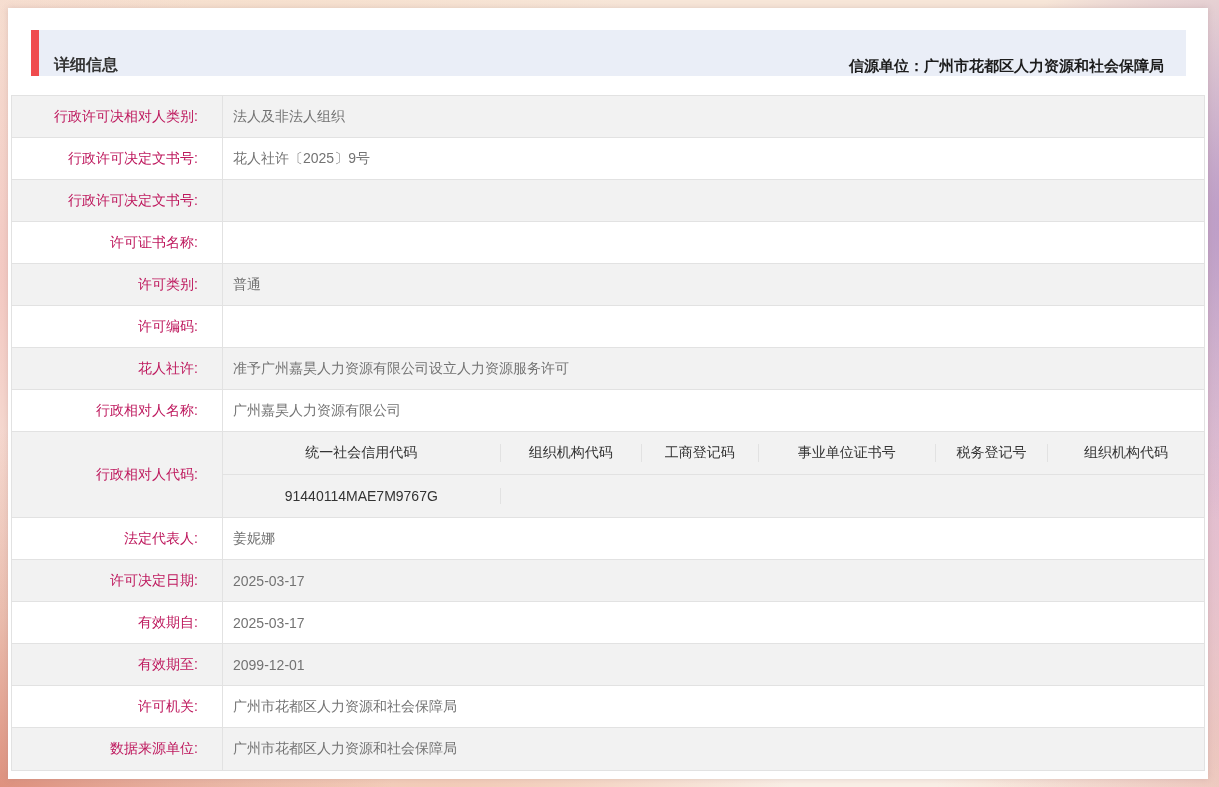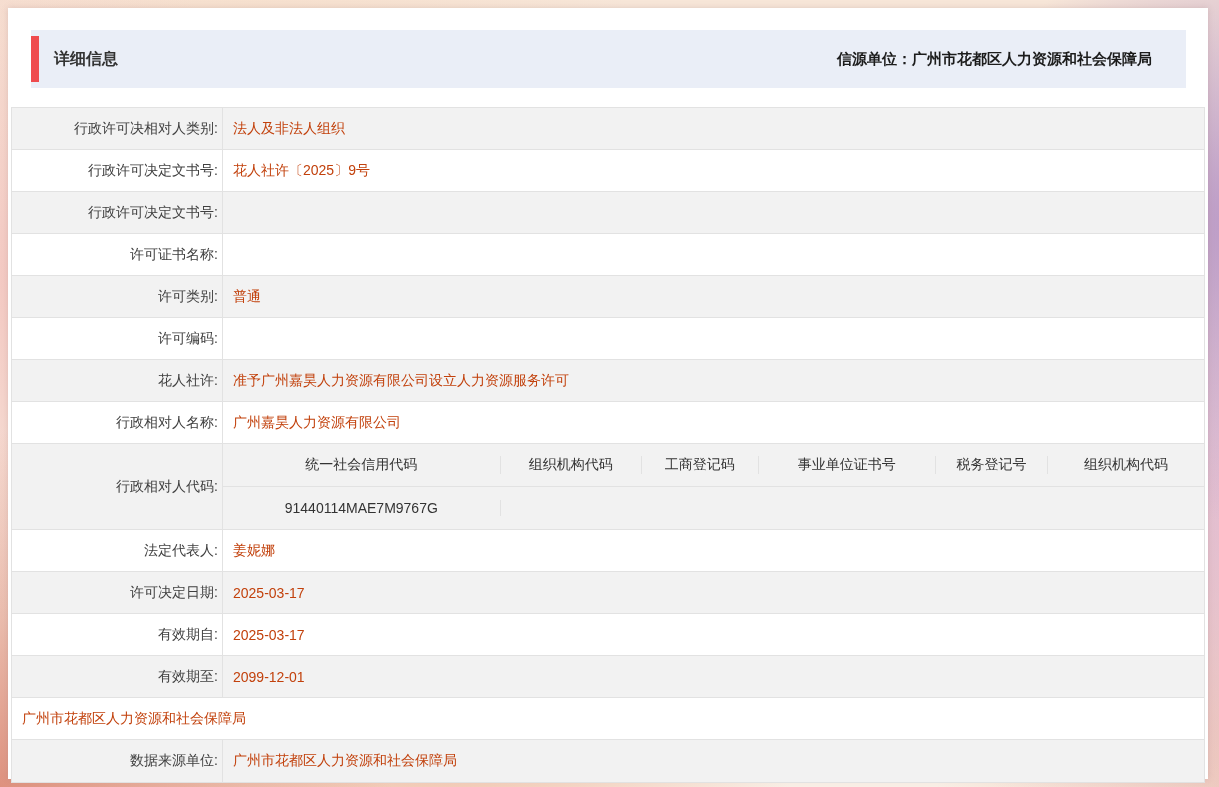--- a/index.html
+++ b/index.html
@@ -18,58 +18,58 @@
       radial-gradient(circle at 20% -10%, rgba(246,222,203,.9), rgba(246,222,203,0) 30%),
       linear-gradient(180deg,#f7e6d8,#f9efe6);
   }
   .card {
     position:absolute; left:8px; top:8px; width:1200px; height:771px;
     background:#ffffff;
     box-shadow:0 0 6px rgba(150,110,110,.25);
   }
   .header-bar {
     margin:22px 22px 0 23px;
-    height:58px;
+    height:46px;
     background:var(--header-bg,#eaeef7);
-    display:flex; align-items:center;
+    display:flex; align-items:flex-end;
   }
   .accent-bar {
     width:8px; height:46px; background:var(--accent-red,#ef4b4e); flex:0 0 auto;
   }
   .page-title {
     margin-left:15px; font-size:16px; font-weight:bold; color:#333;
   }
   .source-unit {
-    margin-left:auto; padding-right:34px;
+    margin-left:auto; padding-right:22px;
     font-size:15px; font-weight:bold; color:#1c1c1c;
   }
   .info-table {
     margin:19px 3px 0 3px;
     border:1px solid var(--border,#e2e2e2);
   }
   .row {
     display:flex; height:42px;
     border-bottom:1px solid var(--border,#e2e2e2);
     font-size:14px;
   }
   .row:last-child { border-bottom:none; }
   .row.alt { background:var(--row-alt-bg,#f2f2f2); }
   .row.code-row { height:86px; }
   .label-cell {
     width:211px; flex:0 0 auto;
     display:flex; align-items:center; justify-content:flex-end;
-    padding-right:4px;
+    padding-right:24px;
     border-right:1px solid var(--border,#e2e2e2);
-    color:#404040;
+    color:#be185d;
   }
   .value-cell {
     flex:1 1 auto;
     display:flex; align-items:center;
     padding-left:10px;
-    color:#c2410c;
+    color:#737373;
   }
   .code-table { flex:1 1 auto; display:flex; flex-direction:column; }
   .code-subrow { display:flex; height:43px;align-items:center; }
   .code-subrow.head { border-bottom:1px solid var(--border,#e2e2e2); }
   .code-cell {
     display:flex; align-items:center; justify-content:center;
     border-right:1px solid var(--border,#e2e2e2);
     text-align:center; color:#333; font-size:14px;
   }
   .code-cell:last-child { border-right:none; }
@@ -153,20 +153,21 @@
     </div>
     <div class="row">
       <div class="label-cell">有效期自:</div>
       <div class="value-cell">2025-03-17</div>
     </div>
     <div class="row alt">
       <div class="label-cell">有效期至:</div>
       <div class="value-cell">2099-12-01</div>
     </div>
     <div class="row">
+      <div class="label-cell">许可机关:</div>
       <div class="value-cell">广州市花都区人力资源和社会保障局</div>
     </div>
     <div class="row alt">
       <div class="label-cell">数据来源单位:</div>
       <div class="value-cell">广州市花都区人力资源和社会保障局</div>
     </div>
 
   </div>
 </div>
 

